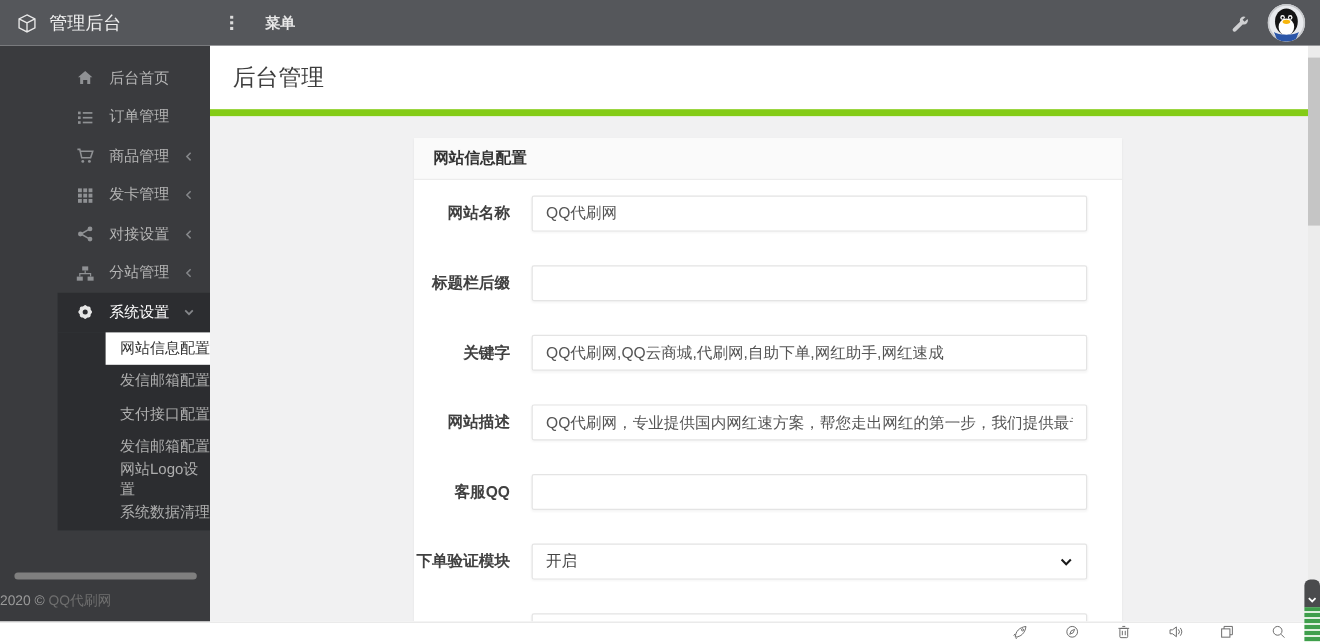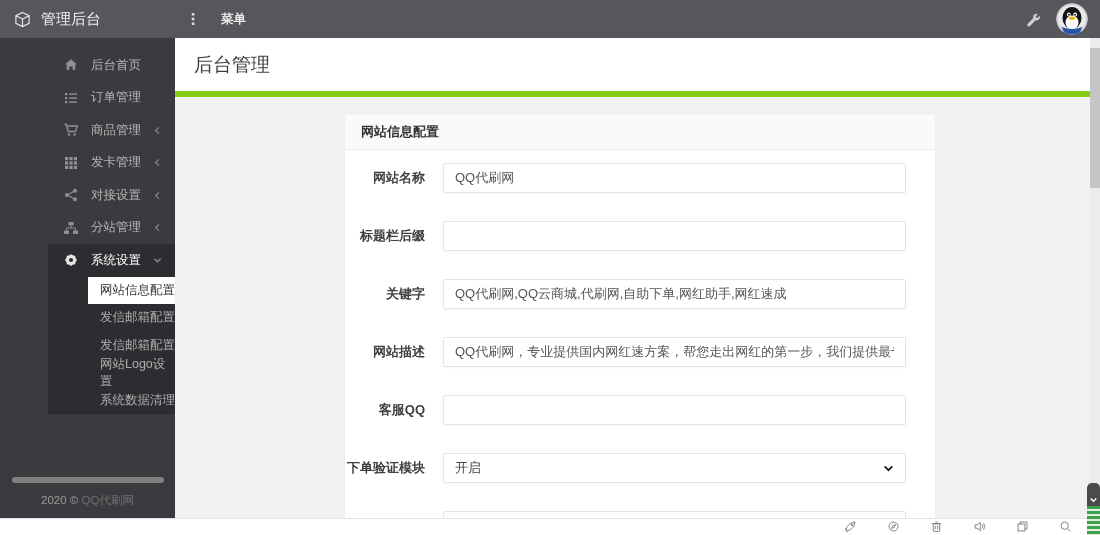--- a/index.html
+++ b/index.html
@@ -25,21 +25,21 @@
   .nav-item .nico svg { width:100%; height:100%; display:block; }
   .nav-item .chev { margin-left:auto; margin-right:13px; width:9px; height:9px; color:#85878a; }
   .nav-item .chev svg { width:100%; height:100%; display:block; }
   .nav-item.open { background:#2c2d30; color:#ffffff; }
   .nav-item.open .nico { color:#e6e6e6; }
   .submenu { background:#2c2d30; }
   .sub-item { height:27.5px; display:flex; align-items:center; padding-left:52px; color:#aeaeae; font-size:12.5px; cursor:pointer; }
   .sub-item.active { background:#ffffff; color:#333; margin-left:40px; padding-left:12px; }
   .side-footer { position:absolute; bottom:0; left:0; width:175px; padding-bottom:10px; background:#3a3b3e; }
   .side-pill { width:152px; height:6px; border-radius:3px; background:#7f7f7f; margin:12px auto 10px auto; }
-  .copyright { text-align:center; font-size:11.5px; color:#9a9a9a; }
+  .copyright { font-size:11.5px; color:#9a9a9a; }
   .copyright .site { color:#6f6f6f; }
 
   
   .main { position:absolute; left:175px; top:38px; right:10px; bottom:17px; overflow:hidden; }
   .page-header { height:59px; background:#fff; display:flex; align-items:center; padding-left:19px; border-bottom:6px solid #84cc16; }
   .page-title { font-size:19px; color:#3d3d3d; }
   .content { position:absolute; top:59px; left:0; right:0; bottom:0; background:#f1f1f2; overflow:hidden; }
 
   .panel { width:590px; margin:18px 0 0 170px; background:#fff; box-shadow:0 1px 2px rgba(0,0,0,.06); }
   .panel-header { height:35px; display:flex; align-items:center; padding:0 16px; background:#fafafa; border-bottom:1px solid #ececec; }
@@ -232,20 +232,21 @@
         <span>系统设置</span>
         <span class="chev">
           <svg viewBox="0 0 10 10">
             <path d="M1.5 3 5 6.5 8.5 3" stroke="currentColor" fill="none" stroke-width="1.6"></path>
           </svg>
         </span>
       </div>
       <div class="submenu">
         <div class="sub-item active">网站信息配置</div>
         <div class="sub-item">发信邮箱配置</div>
+        <div class="sub-item">支付接口配置</div>
         <div class="sub-item">发信邮箱配置</div>
         <div class="sub-item">网站Logo设置</div>
         <div class="sub-item">系统数据清理</div>
       </div>
     </div>
   <div class="side-footer">
     <div class="side-pill"></div>
     <div class="copyright"><span>2020 © </span><span class="site">QQ代刷网</span></div>
   </div>
 </div>

